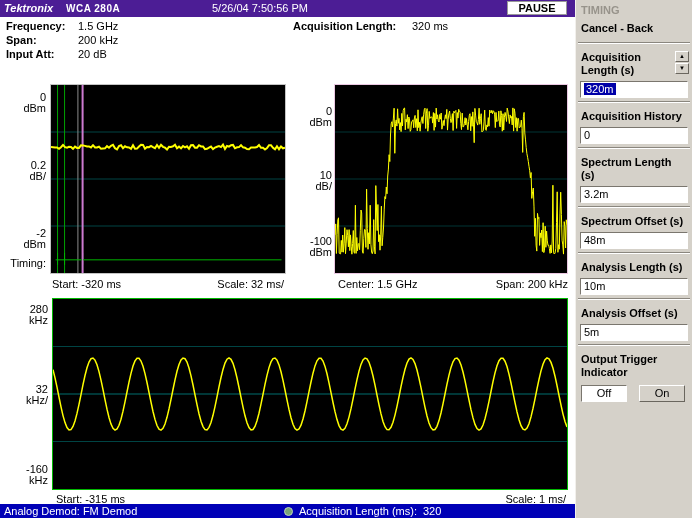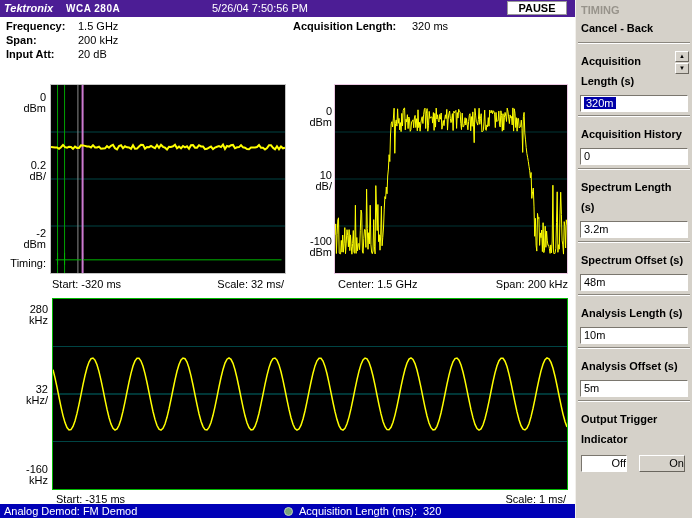--- a/index.html
+++ b/index.html
@@ -24,31 +24,31 @@
   .plot{position:absolute;background:#000}
   .ylab{position:absolute;text-align:right;line-height:11px}
   .blab{position:absolute;white-space:nowrap}
 
   
   .sidebar{left:575px;top:0;width:117px;height:518px;background:#d5d1c9;
            border-left:1px solid #f2f0ec;padding:2px 3px}
   .sb-title{color:#97938b;font-weight:bold;padding:2px 2px 4px}
   .sb-back{font-weight:bold;padding:2px 2px 5px;cursor:pointer}
   .sb-sep{height:2px;border-top:1px solid #8a867e;border-bottom:1px solid #fff;margin:3px -1px}
-  .sb-label{font-weight:bold;padding:4px 2px 2px;line-height:20px}
+  .sb-label{font-weight:bold;padding:4px 2px 2px;line-height:13px}
   .row{display:flex;align-items:flex-start}
   .spinner{margin-left:auto;margin-top:4px;display:flex;flex-direction:column;gap:1px}
   .spin-btn{width:14px;height:11px;background:#d5d1c9;border:1px solid;
             border-color:#fff #6a665e #6a665e #fff;font-size:6px;line-height:9px;
             text-align:center;cursor:pointer}
   .sb-value{background:#fff;border:1px solid;border-color:#7a766e #fff #fff #7a766e;
             height:17px;margin:2px 1px 3px;padding:1px 3px;cursor:text}
   .sel{background:#0000a8;color:#fff;padding:0 2px}
   .toggle-row{display:flex;gap:12px;padding:4px 2px}
-  .tbtn{width:46px;height:17px;text-align:right;line-height:15px;border:1px solid;cursor:pointer}
+  .tbtn{width:46px;height:17px;text-align:center;line-height:15px;border:1px solid;cursor:pointer}
   .tbtn.off{background:#fff;border-color:#7a766e #fff #fff #7a766e}
   .tbtn.on{background:#d5d1c9;border-color:#fff #6a665e #6a665e #fff}
 
   
   .statusbar{left:0;top:504px;width:575px;height:14px;background:#0000b6;color:#fff;font-weight:normal}
   .sb-center{display:flex;gap:6px;align-items:center;height:12px}
   .status-icon{width:9px;height:9px;border-radius:50%;background:#79a479;border:1px solid #bcd2bc;display:inline-block}
 </style>
 </head>
 <body>

